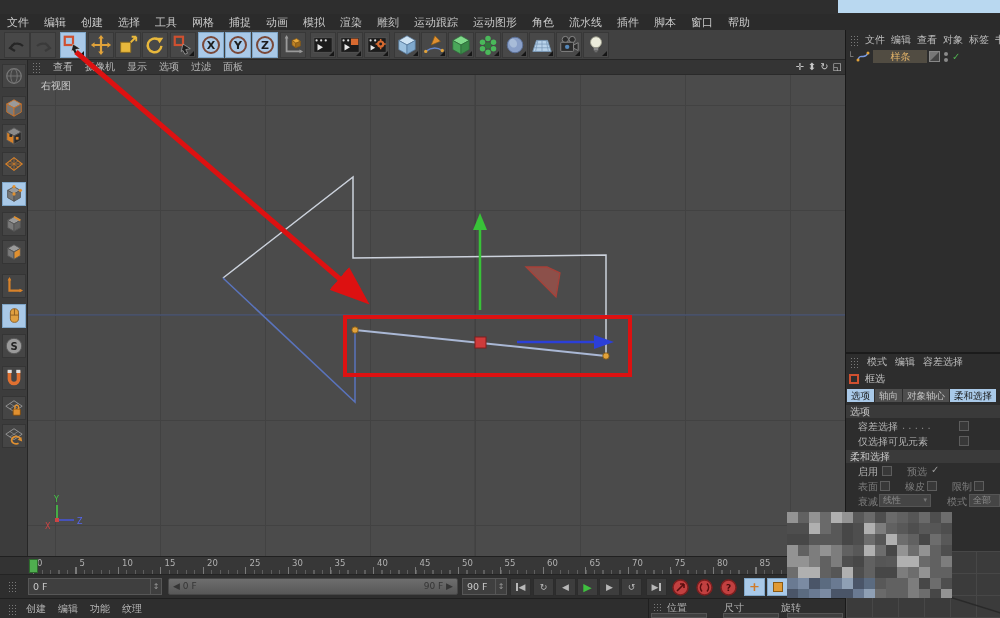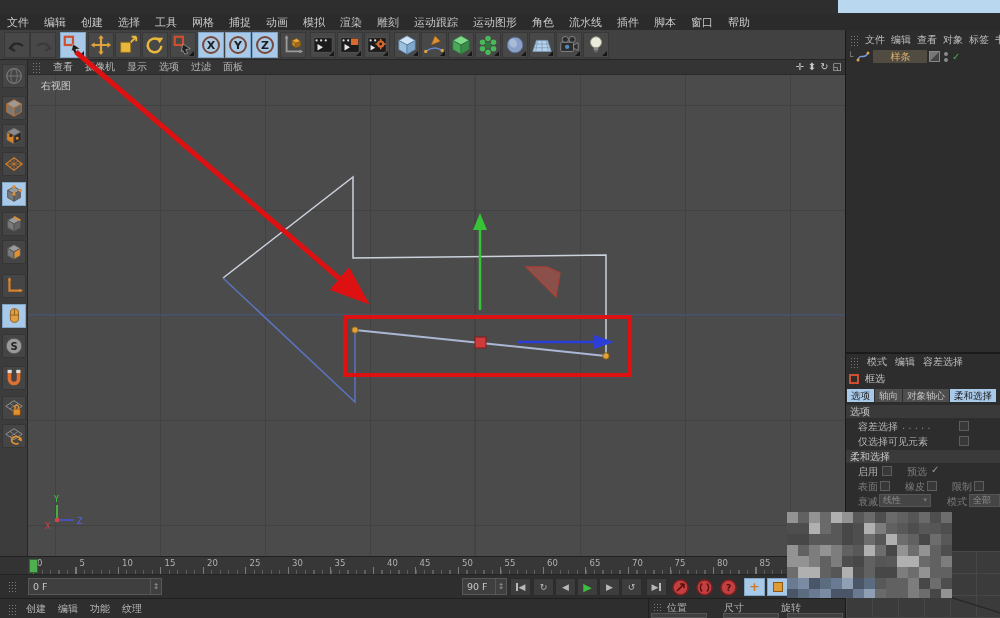--- a/index.html
+++ b/index.html
@@ -566,39 +566,43 @@
   <div class="abs" id="ruler">
     <div id="frame-labels">
         <span class="frame-label" style="left: 9px;">0</span>
         <span class="frame-label" style="left: 51.5px;">5</span>
         <span class="frame-label" style="left: 94px;">10</span>
         <span class="frame-label" style="left: 136.5px;">15</span>
         <span class="frame-label" style="left: 179px;">20</span>
         <span class="frame-label" style="left: 221.5px;">25</span>
         <span class="frame-label" style="left: 264px;">30</span>
         <span class="frame-label" style="left: 306.5px;">35</span>
-        <span class="frame-label" style="left: 349px; margin-left: 10px;">40</span>
+        <span class="frame-label" style="left: 349px;">40</span>
         <span class="frame-label" style="left: 391.5px;">45</span>
         <span class="frame-label" style="left: 434px;">50</span>
         <span class="frame-label" style="left: 476.5px;">55</span>
         <span class="frame-label" style="left: 519px;">60</span>
         <span class="frame-label" style="left: 561.5px;">65</span>
         <span class="frame-label" style="left: 604px;">70</span>
         <span class="frame-label" style="left: 646.5px;">75</span>
         <span class="frame-label" style="left: 689px;">80</span>
         <span class="frame-label" style="left: 731.5px;">85</span>
       </div>
     <div id="playhead"></div>
   </div>
 
   <div class="abs" id="transport">
     <span class="handle" style="position:absolute;left:8px;top:6px"></span>
     <div class="spinbox" style="left:28px;width:134px">
       <span>0 F</span>
       <span class="spin">↕</span>
+    </div>
+    <div id="rangeslider">
+      <span class="rs-l"><span>◀</span> <span>0 F</span></span>
+      <span class="rs-r"><span>90 F</span> <span>▶</span></span>
     </div>
     <div class="spinbox" style="left:462px;width:45px">
       <span>90 F</span>
       <span class="spin">↕</span>
     </div>
     <div class="pbtn" style="left:510px">
         <span class="bar"></span>
         <span>◀</span>
       </div>
     <div class="pbtn" style="left:533px">

